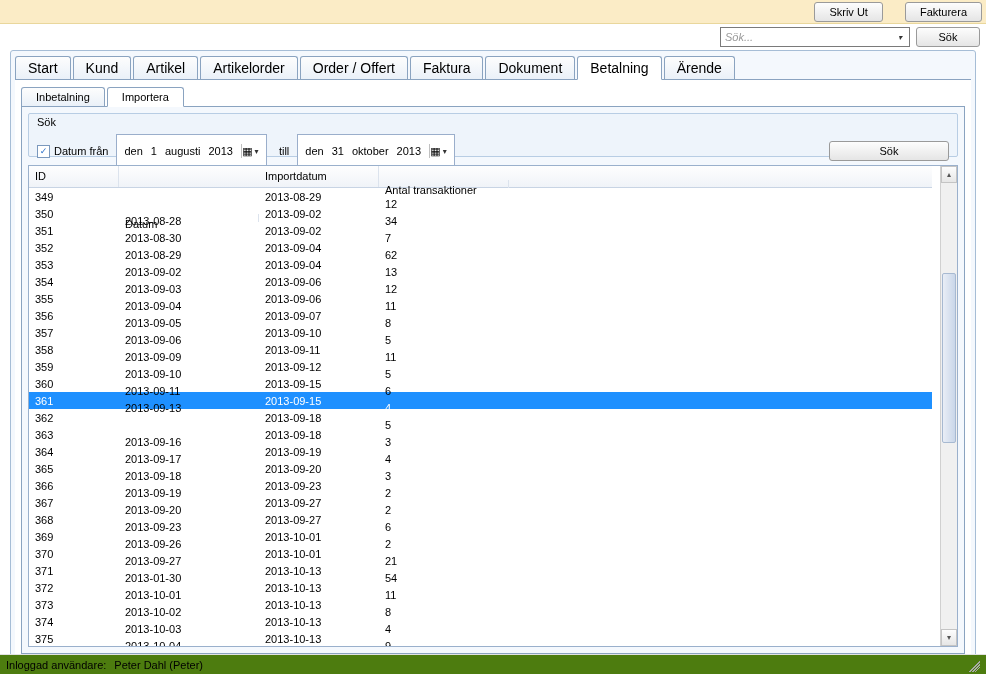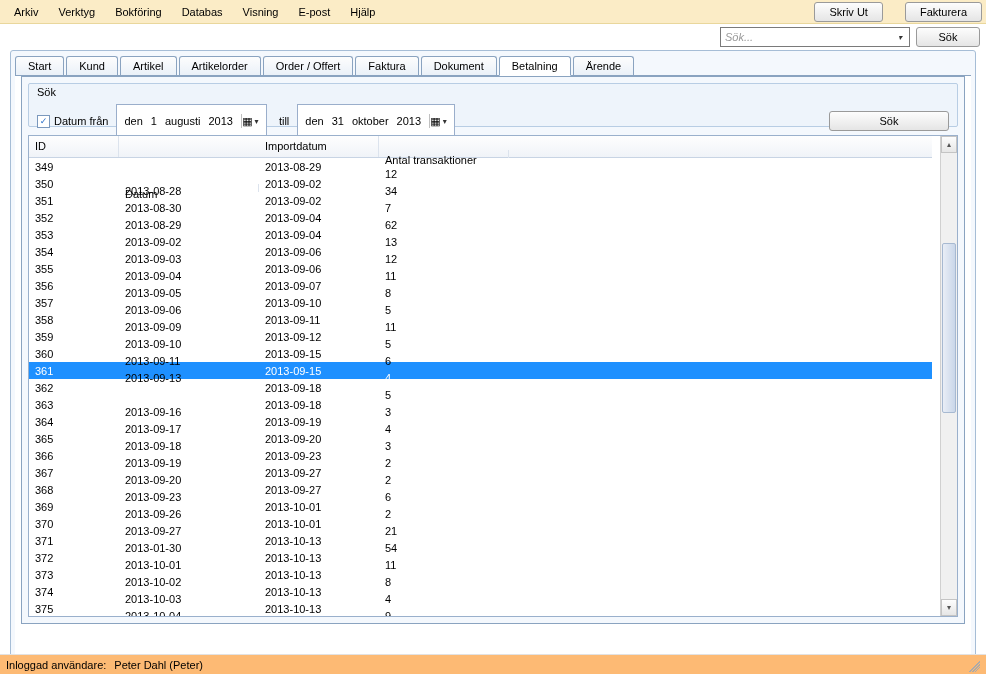--- a/index.html
+++ b/index.html
@@ -85,21 +85,21 @@
     padding: 4px 4px 0 4px;
   }
   .tab {
     border: 1px solid #8aa3c0;
     border-bottom: none;
     background: linear-gradient(#fdfdfd,#e9f0f8);
     padding: 3px 12px;
     margin-right: 2px;
     border-top-left-radius: 3px;
     border-top-right-radius: 3px;
-    font-size:11px;
+    font-size:14px;
     cursor:default;
     position:relative;
     top:1px;
   }
   .tab.active {
     background:#fff;
     border-bottom:1px solid #fff;
     z-index:2;
   }
   .tabcontent {
@@ -252,49 +252,40 @@
     background:linear-gradient(to right,#e9eef6,#c9d6e9);
     border:1px solid #a7b9d1;
     border-radius:2px;
   }
 
   
   .statusbar {
     position:absolute;
     left:0; right:0; bottom:0;
     height:20px;
-    background:#fdba74;
+    background:#4d7c0f;
     border-top:1px solid #e2e2e2;
     display:flex;
     align-items:center;
     padding: 0 6px;
     font-size:11px;
   }
   .statusbar .grip {
     margin-left:auto;
     width:14px;height:14px;
     background:
       linear-gradient(135deg, transparent 60%, #aaa 60%, #aaa 65%, transparent 65%,
                       transparent 70%, #aaa 70%, #aaa 75%, transparent 75%,
                       transparent 80%, #aaa 80%, #aaa 85%, transparent 85%);
   }
 </style>
 </head>
 <body>
 
 <div class="menubar">
-  <div class="menu-left" id="menu-left">
-      <div class="menu-item">Arkiv</div>
-      <div class="menu-item">Verktyg</div>
-      <div class="menu-item">Bokföring</div>
-      <div class="menu-item">Databas</div>
-      <div class="menu-item">Visning</div>
-      <div class="menu-item">E-post</div>
-      <div class="menu-item">Hjälp</div>
-    </div>
   <div class="spacer"></div>
   <button class="btn">Skriv Ut</button>
   <button class="btn">Fakturera</button>
 </div>
 
 <div class="searchrow">
   <div class="search-combo">
     <span>Sök...</span>
     <span class="dd">▾</span>
   </div>
@@ -308,20 +299,24 @@
       <div class="tab">Artikel</div>
       <div class="tab">Artikelorder</div>
       <div class="tab">Order / Offert</div>
       <div class="tab">Faktura</div>
       <div class="tab">Dokument</div>
       <div class="tab active">Betalning</div>
       <div class="tab">Ärende</div>
     </div>
   <div class="tabcontent">
 
+    <div class="subtabs-strip" id="sub-tabstrip">
+        <div class="subtab">Inbetalning</div>
+        <div class="subtab active">Importera</div>
+      </div>
     <div class="subcontent">
 
       <button class="btn openfile-btn">Öppna Fil</button>
 
       <div class="searchpanel">
         <div class="title">Sök</div>
         <div class="row">
           <div class="chk">✓</div>
           <span class="lbl">Datum från</span>
           <div class="datebox">

